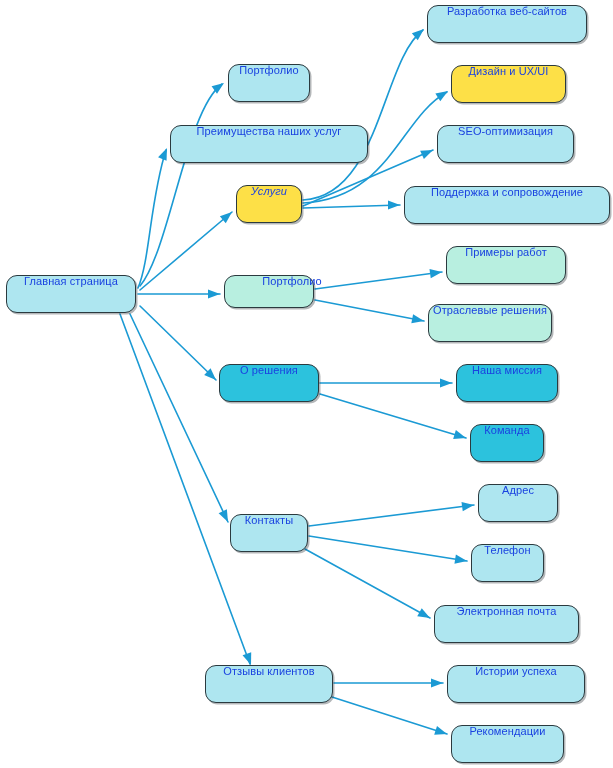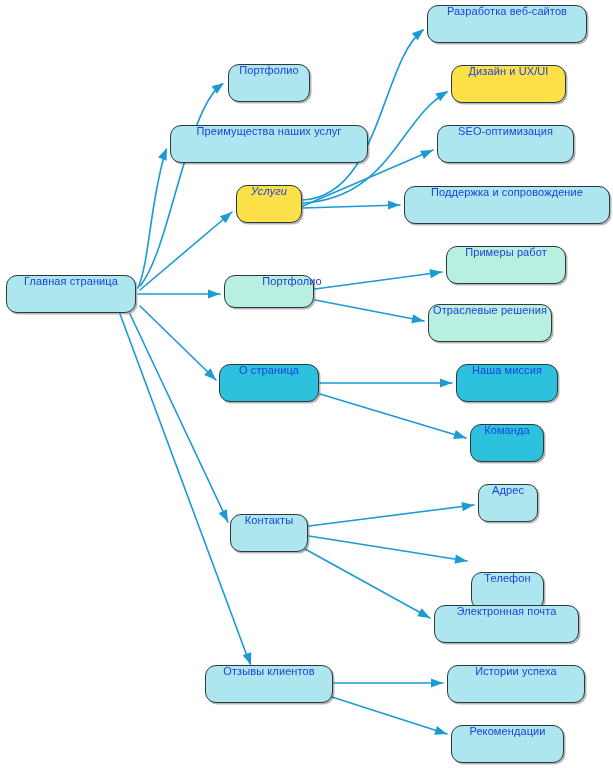--- a/index.html
+++ b/index.html
@@ -151,21 +151,21 @@
       <div class="node" style="left: 170px; top: 125px; width: 198px; height: 38px; background: rgb(174, 230, 240); border-color: rgb(43, 58, 63);">
         <span class="node-label" style="color: rgb(26, 66, 224);">Преимущества наших услуг</span>
       </div>
       <div class="node" style="left: 236px; top: 185px; width: 66px; height: 38px; background: #fde047; border-color: rgb(43, 58, 63); font-style: italic;">
         <span class="node-label" style="color: rgb(26, 66, 224);">Услуги</span>
       </div>
       <div class="node" style="left: 224px; top: 275px; width: 90px; height: 33px; background: rgb(184, 239, 224); border-color: rgb(43, 58, 63); padding-left: 46px;">
         <span class="node-label" style="color: rgb(26, 66, 224);">Портфолио</span>
       </div>
       <div class="node" style="left: 219px; top: 364px; width: 100px; height: 38px; background: rgb(44, 194, 221); border-color: rgb(43, 58, 63);">
-        <span class="node-label" style="color: rgb(26, 66, 224);">О страница</span>
+        <span class="node-label" style="color: rgb(26, 66, 224);">О решения</span>
       </div>
       <div class="node" style="left: 230px; top: 514px; width: 78px; height: 38px; background: rgb(174, 230, 240); border-color: rgb(43, 58, 63);">
         <span class="node-label" style="color: rgb(26, 66, 224);">Контакты</span>
       </div>
       <div class="node" style="left: 205px; top: 665px; width: 128px; height: 38px; background: rgb(174, 230, 240); border-color: rgb(43, 58, 63);">
         <span class="node-label" style="color: rgb(26, 66, 224);">Отзывы клиентов</span>
       </div>
       <div class="node" style="left: 427px; top: 5px; width: 160px; height: 38px; background: rgb(174, 230, 240); border-color: rgb(43, 58, 63);">
         <span class="node-label" style="color: rgb(26, 66, 224);">Разработка веб-сайтов</span>
       </div>
@@ -183,24 +183,24 @@
       </div>
       <div class="node" style="left: 428px; top: 304px; width: 124px; height: 38px; background: rgb(184, 239, 224); border-color: rgb(43, 58, 63);">
         <span class="node-label" style="color: rgb(26, 66, 224);">Отраслевые решения</span>
       </div>
       <div class="node" style="left: 456px; top: 364px; width: 102px; height: 38px; background: rgb(44, 194, 221); border-color: rgb(43, 58, 63);">
         <span class="node-label" style="color: rgb(26, 66, 224);">Наша миссия</span>
       </div>
       <div class="node" style="left: 470px; top: 424px; width: 74px; height: 38px; background: rgb(44, 194, 221); border-color: rgb(43, 58, 63);">
         <span class="node-label" style="color: rgb(26, 66, 224);">Команда</span>
       </div>
-      <div class="node" style="left: 478px; top: 484px; width: 60px; height: 38px; background: rgb(174, 230, 240); border-color: rgb(43, 58, 63); border-radius: 10px;">
+      <div class="node" style="left: 478px; top: 484px; width: 80px; height: 38px; background: rgb(174, 230, 240); border-color: rgb(43, 58, 63);">
         <span class="node-label" style="color: rgb(26, 66, 224);">Адрес</span>
       </div>
-      <div class="node" style="left: 471px; top: 572px; width: 73px; height: 38px; background: rgb(174, 230, 240); border-color: rgb(43, 58, 63);">
+      <div class="node" style="left: 471px; top: 544px; width: 73px; height: 38px; background: rgb(174, 230, 240); border-color: rgb(43, 58, 63);">
         <span class="node-label" style="color: rgb(26, 66, 224);">Телефон</span>
       </div>
       <div class="node" style="left: 434px; top: 605px; width: 145px; height: 38px; background: rgb(174, 230, 240); border-color: rgb(43, 58, 63);">
         <span class="node-label" style="color: rgb(26, 66, 224);">Электронная почта</span>
       </div>
       <div class="node" style="left: 447px; top: 665px; width: 138px; height: 38px; background: rgb(174, 230, 240); border-color: rgb(43, 58, 63);">
         <span class="node-label" style="color: rgb(26, 66, 224);">Истории успеха</span>
       </div>
       <div class="node" style="left: 451px; top: 725px; width: 113px; height: 38px; background: rgb(174, 230, 240); border-color: rgb(43, 58, 63);">
         <span class="node-label" style="color: rgb(26, 66, 224);">Рекомендации</span>

